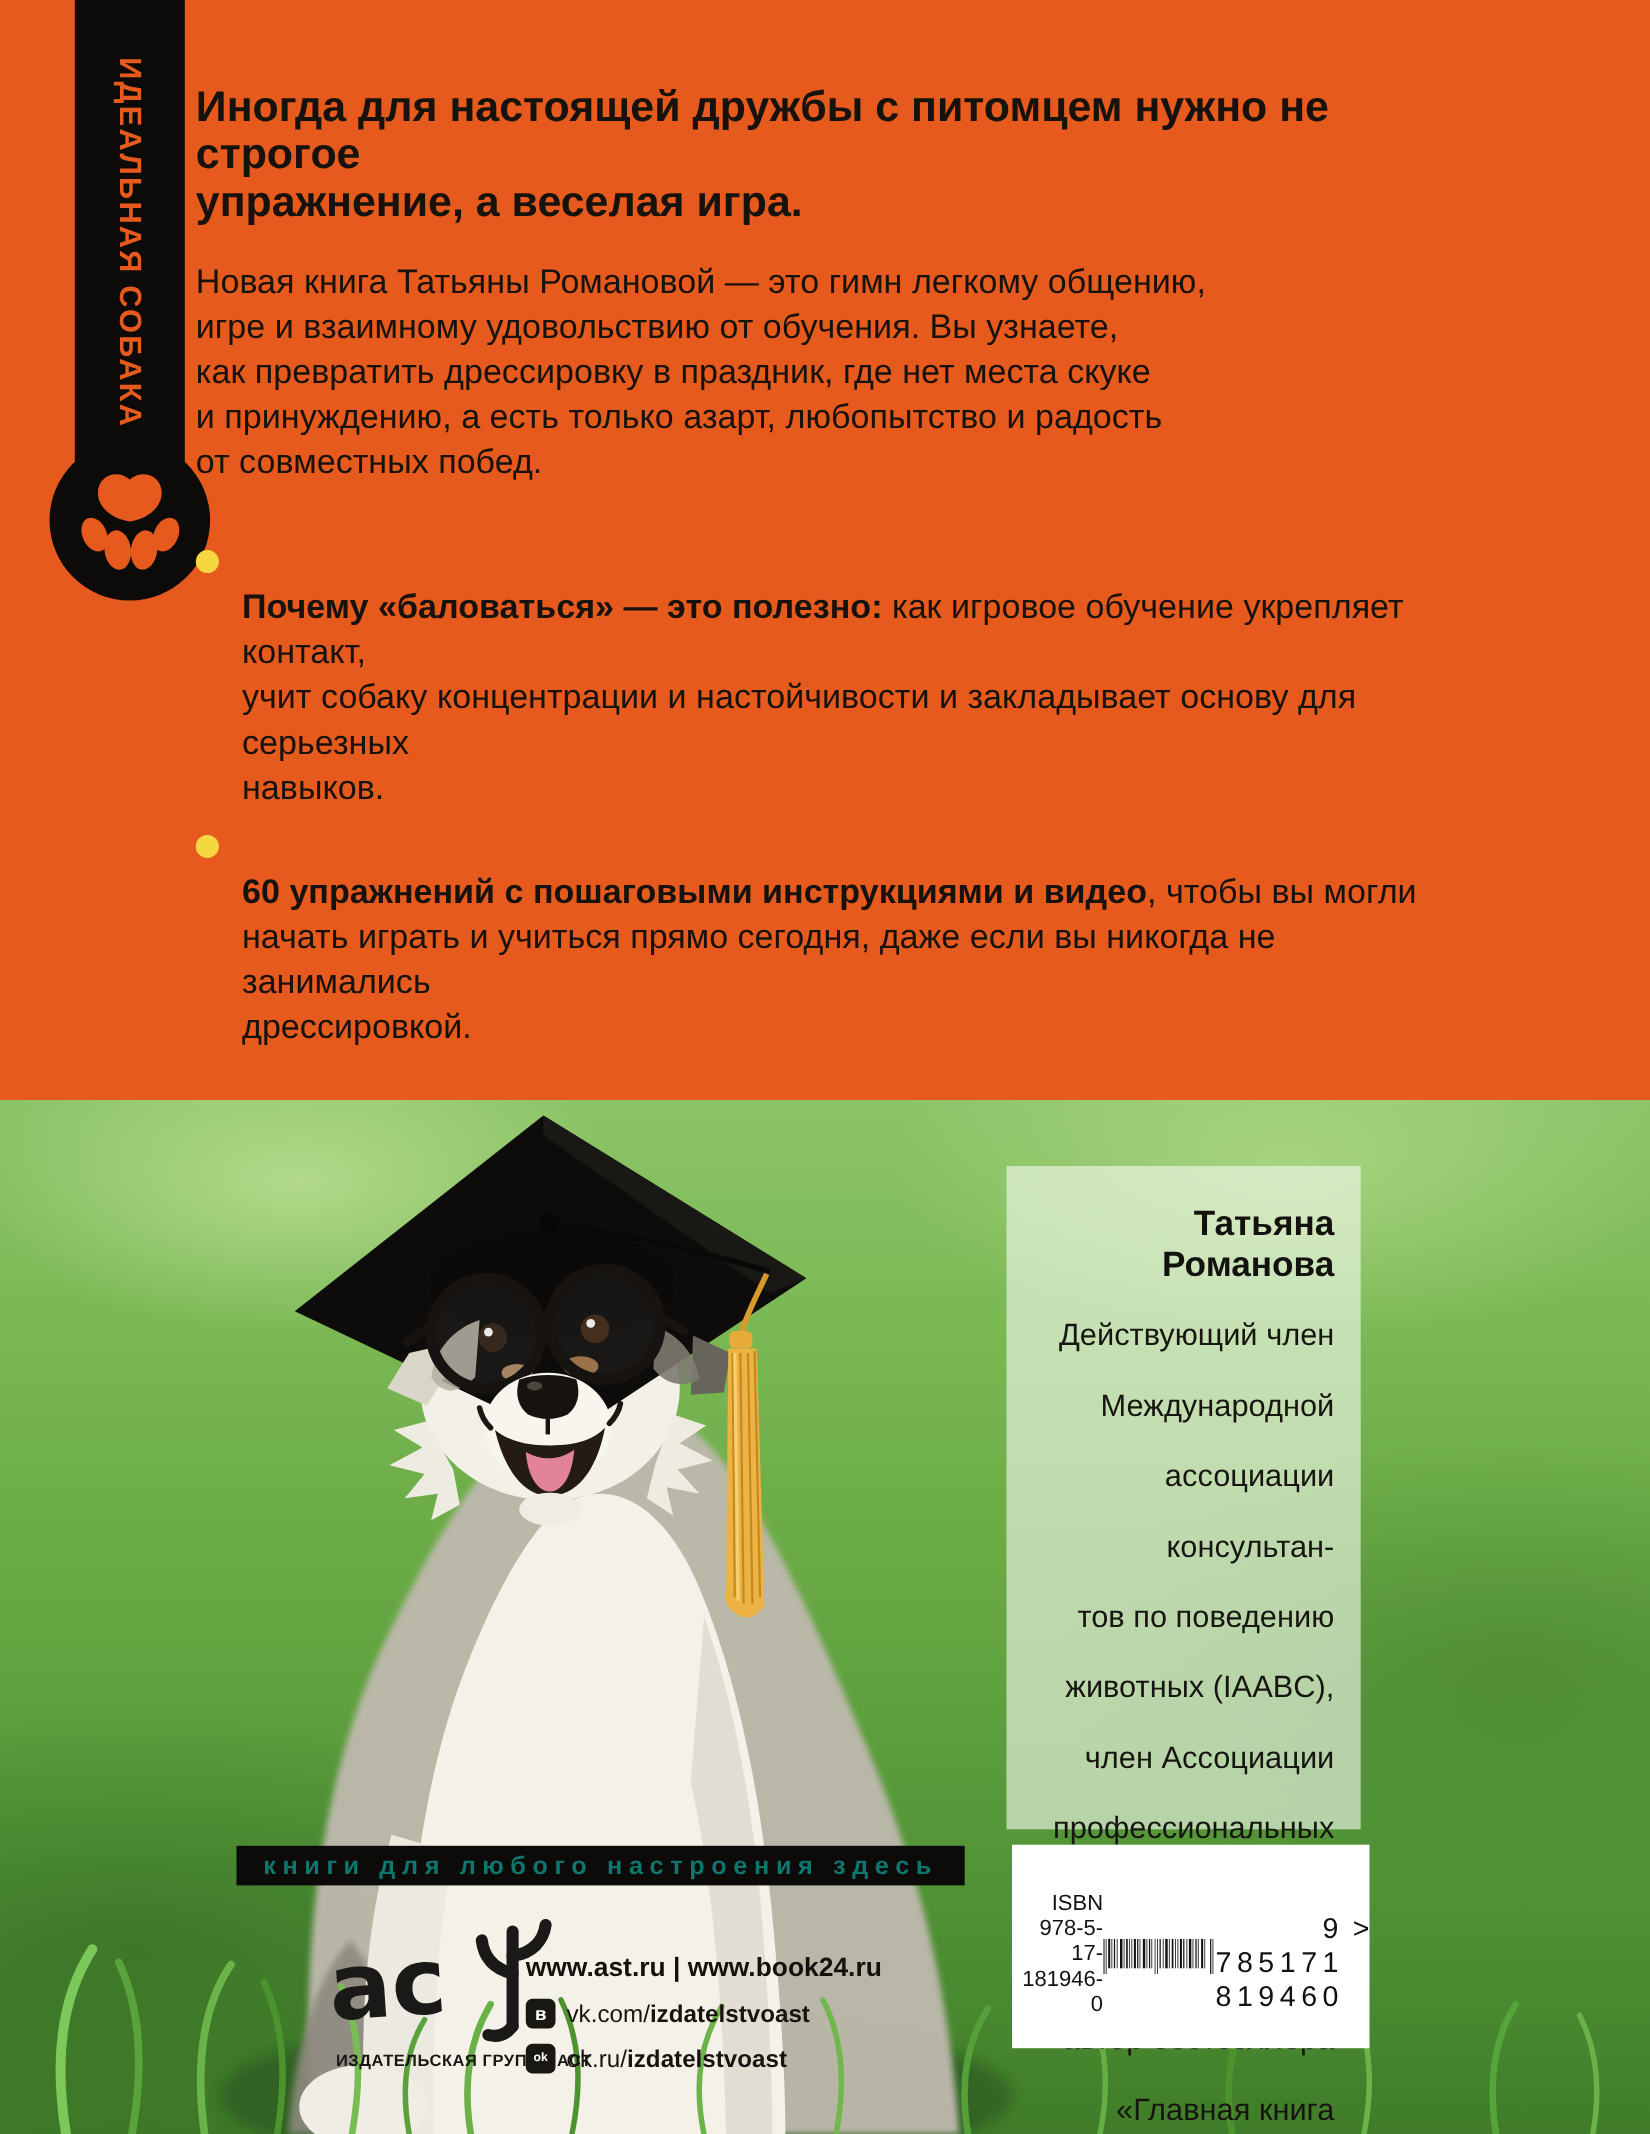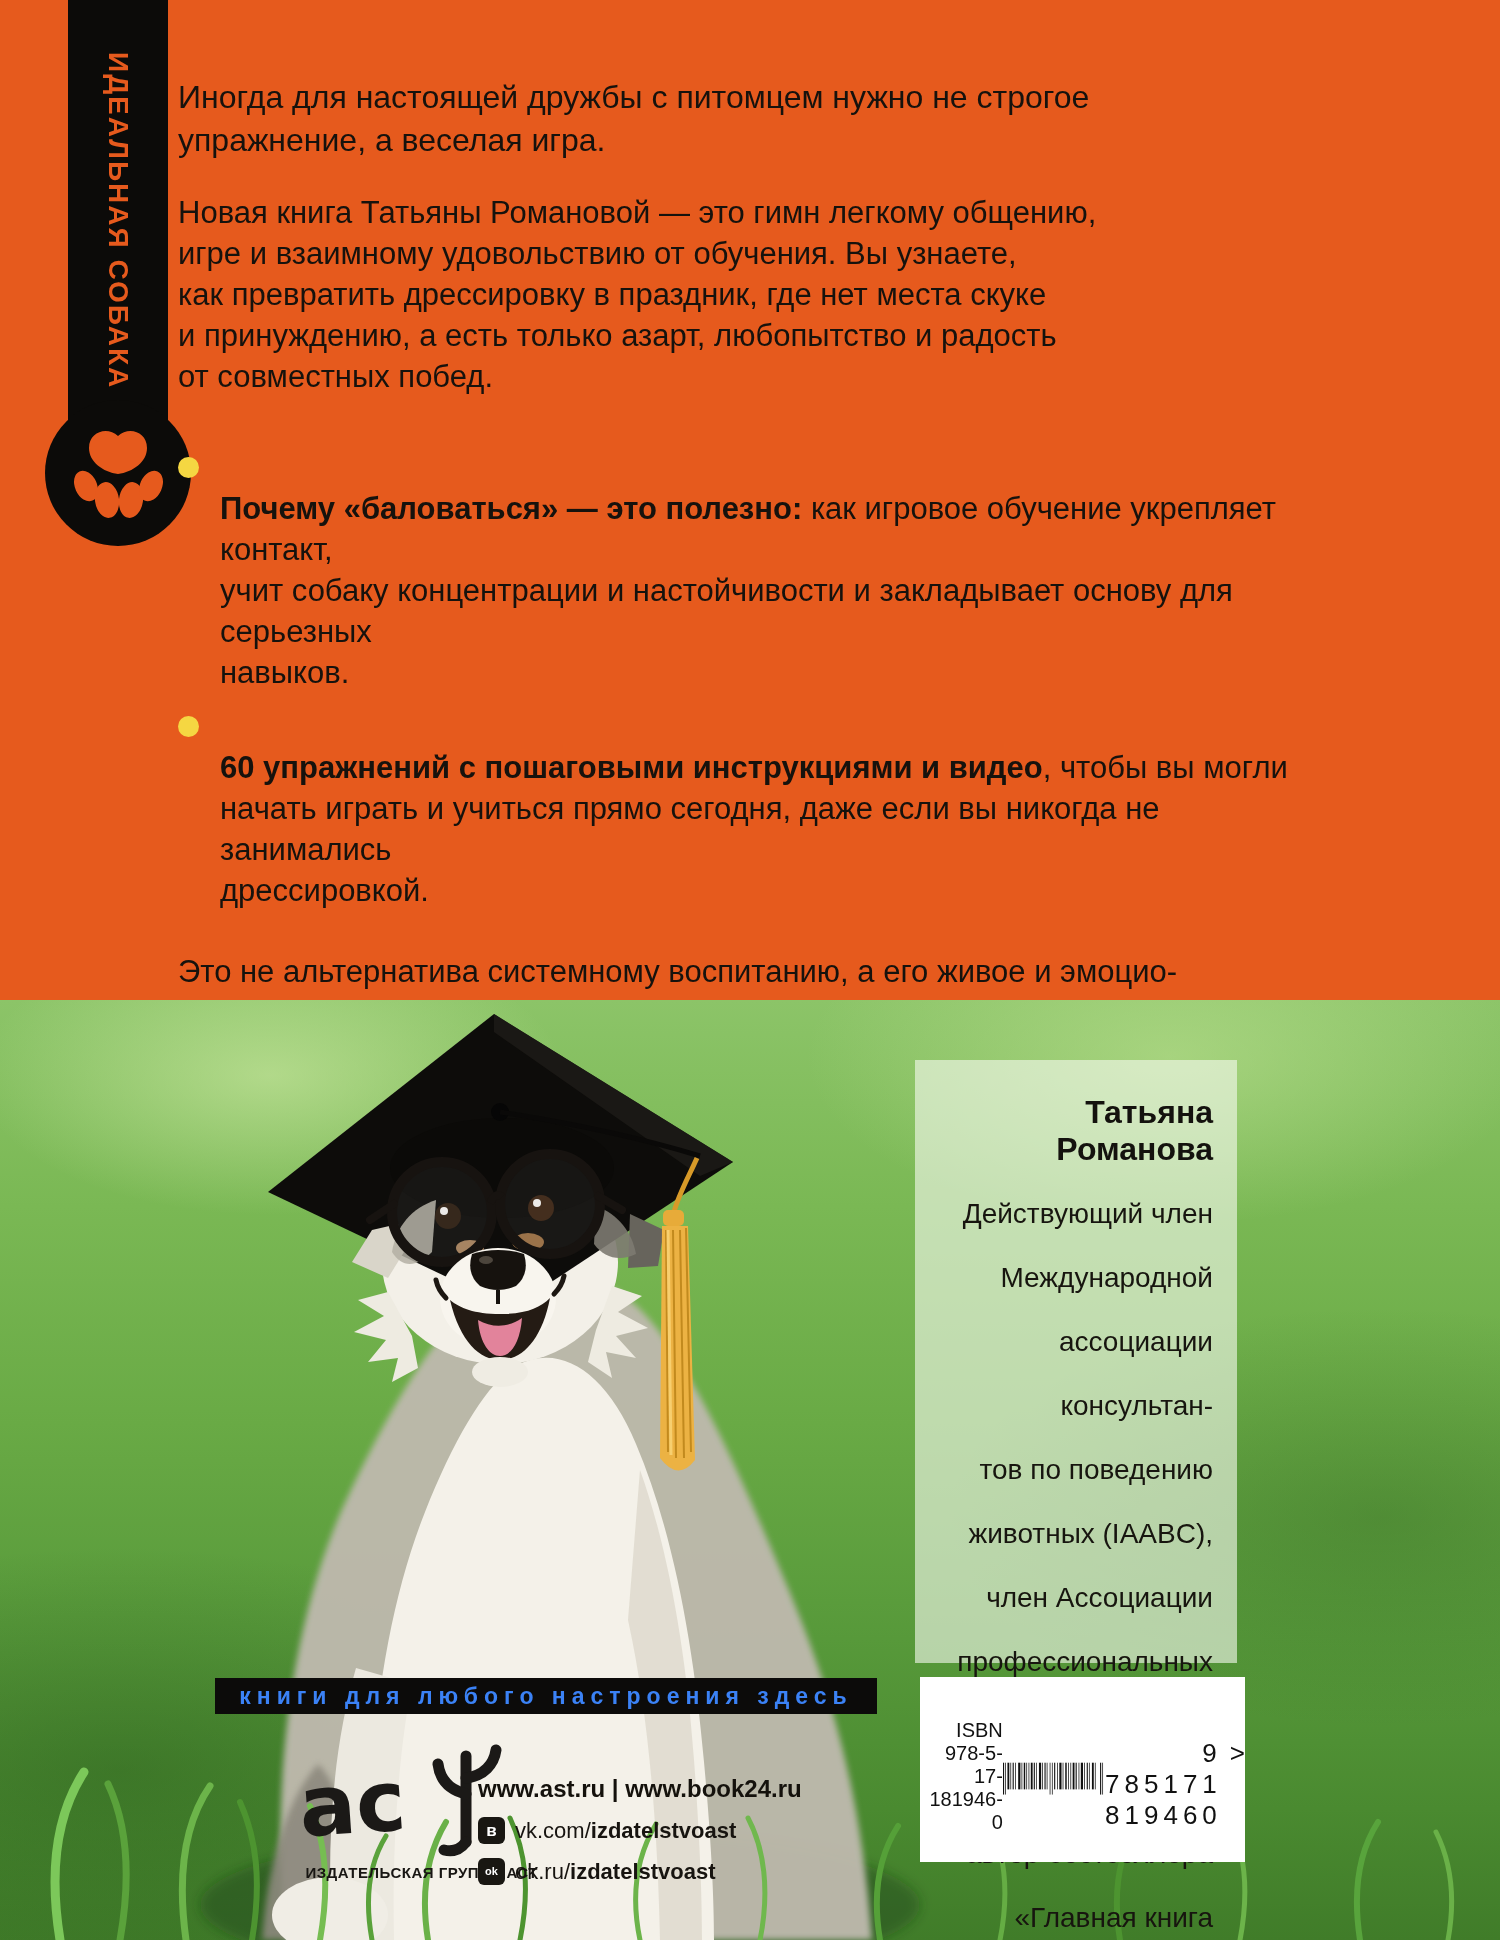--- a/index.html
+++ b/index.html
@@ -12,21 +12,21 @@
   .spine-strip{position:absolute;left:68px;top:0;width:100px;height:420px;background:#0c0b09;}
   .spine-circle{position:absolute;left:45px;top:400px;width:146px;height:146px;border-radius:50%;
     background:#0c0b09;display:flex;align-items:center;justify-content:center;}
   .spine-label-wrap{position:absolute;left:68px;top:0;width:100px;height:420px;
     display:flex;justify-content:center;align-items:flex-start;}
   .spine-label{writing-mode:vertical-rl;margin-top:52px;color:#E65A1D;
     font-weight:bold;font-size:28px;letter-spacing:2px;white-space:nowrap;}
   
   .blurb{position:absolute;left:178px;top:76px;width:1130px;}
   .pre{white-space:pre-line;}
-  .headline{font-weight:normal;font-size:32px;line-height:43px;}
+  .headline{font-weight:bold;font-size:39px;line-height:43px;}
   .intro{margin-top:30px;font-size:31px;line-height:41px;}
   .bullets{list-style:none;margin:50px 0 0 0;padding:0;}
   .bullets li{position:relative;padding-left:42px;margin-bottom:13px;
     font-size:31px;line-height:41px;}
   .bullet-dot{position:absolute;left:0;top:10px;width:21px;height:21px;border-radius:50%;
     background:#F5D742;}
   .b-bold{font-weight:bold;}
   .outro{margin-top:40px;font-size:31px;line-height:41px;}
   
   .photo{
@@ -41,21 +41,21 @@
   }
   .dog-svg{position:absolute;left:0;top:0;width:1500px;height:940px;}
   
   .author-box{position:absolute;left:915px;top:60px;width:322px;height:603px;
     background:rgba(243,248,238,.62);padding:34px 24px 0 38px;box-sizing:border-box;}
   .author-name{font-weight:bold;font-size:32px;margin-bottom:14px;color:#14120e;}
   .author-bio{font-size:28px;line-height:64px;color:#17150f;}
   
   .slogan-bar{position:absolute;left:215px;top:678px;width:662px;height:36px;background:#0c0b0a;
     display:flex;align-items:center;justify-content:center;}
-  .slogan-text{color:#3b82f6;font-weight:bold;font-size:23px;letter-spacing:6px;white-space:nowrap;}
+  .slogan-text{color:#0f766e;font-weight:bold;font-size:23px;letter-spacing:6px;white-space:nowrap;}
   .publisher{position:absolute;left:278px;top:738px;width:260px;}
   .publisher-caption{margin-top:2px;font-weight:bold;font-size:15px;letter-spacing:.5px;color:#181613;white-space:nowrap;}
   .links{position:absolute;left:478px;top:775px;}
   .websites{font-weight:bold;font-size:24px;color:#14110c;}
   .social-row{display:flex;align-items:center;margin-top:14px;}
   .social-icon{width:27px;height:27px;border-radius:6px;background:#191712;color:#fff;
     display:flex;align-items:center;justify-content:center;font-weight:bold;margin-right:10px;flex:0 0 auto;}
   .vk-glyph{font-size:17px;line-height:1;}
   .ok-glyph{font-size:11px;line-height:1;}
   .social-text{font-size:22px;color:#171410;}

